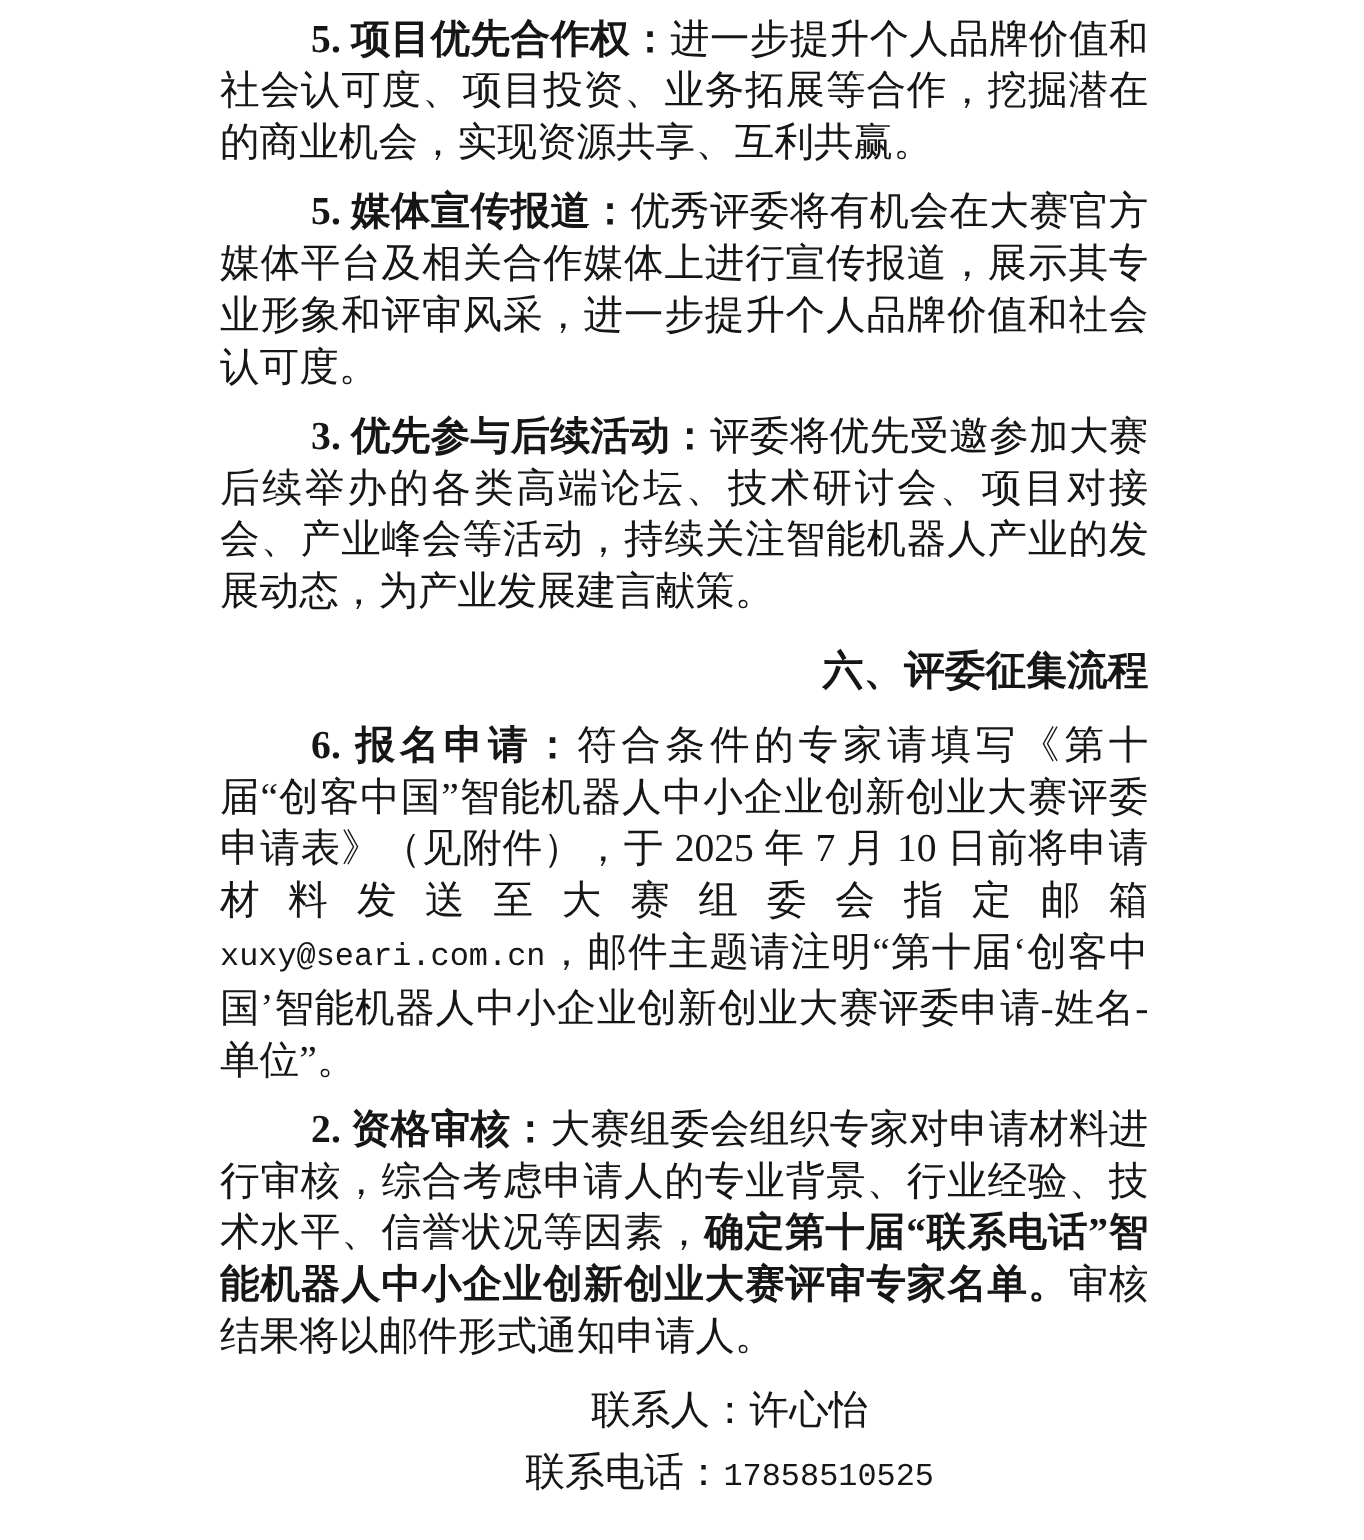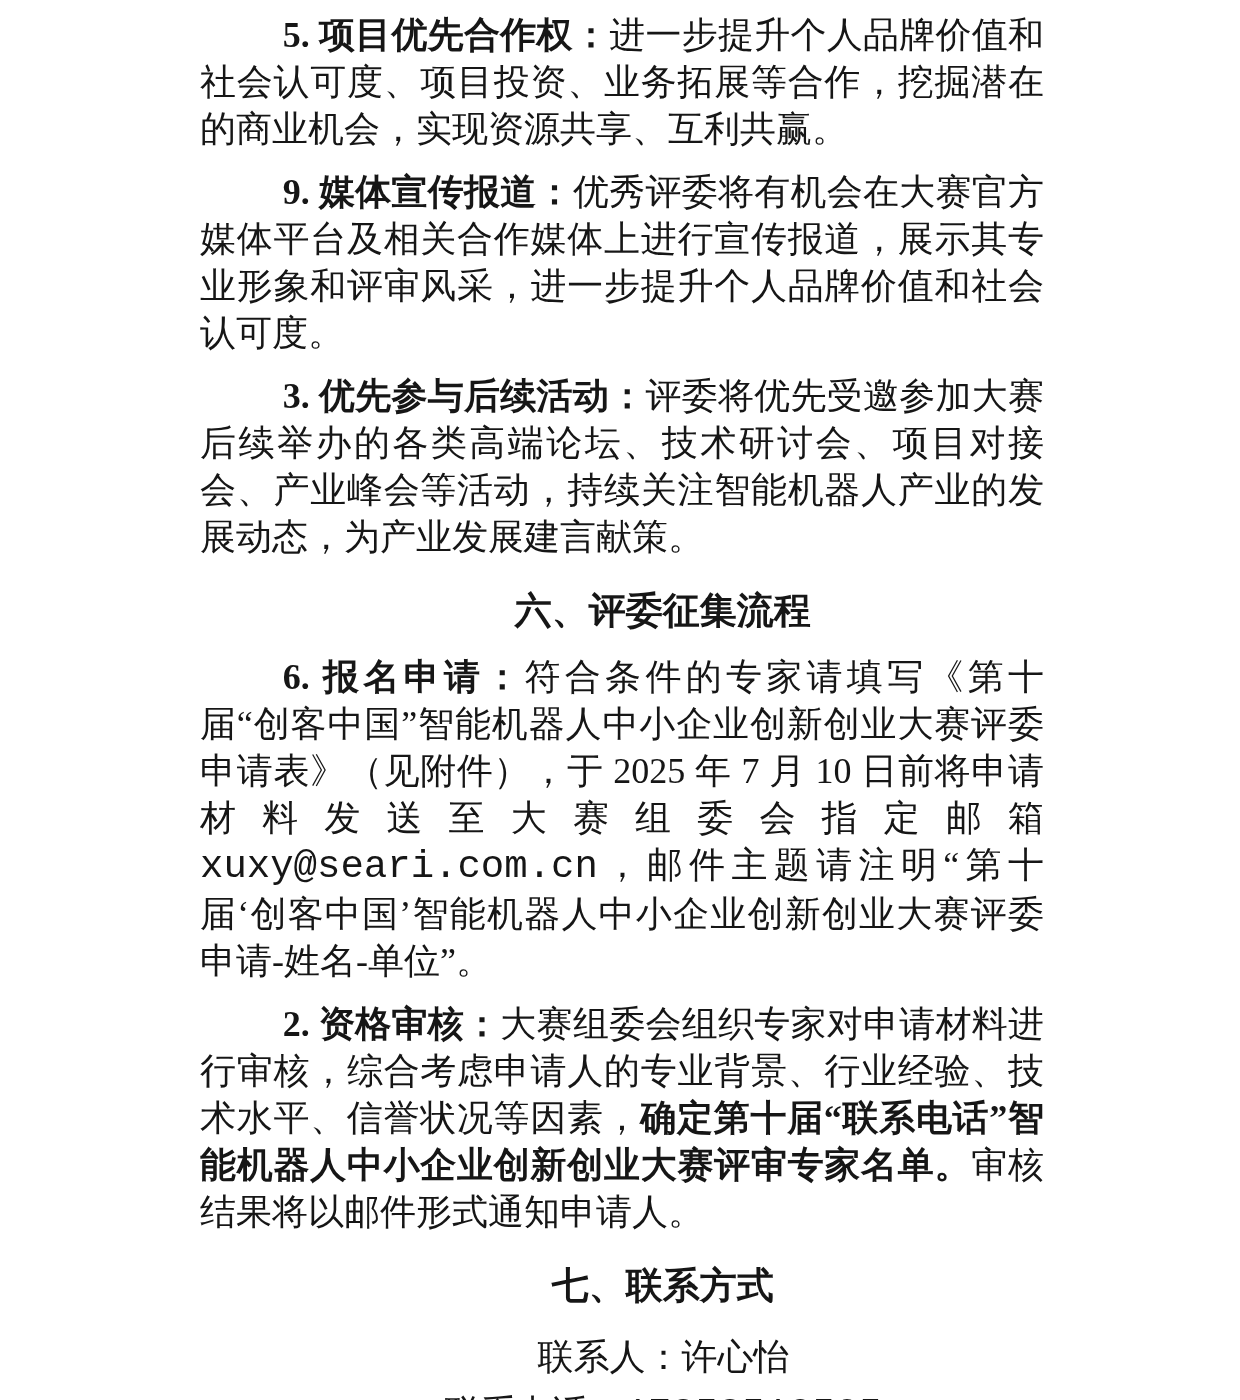--- a/index.html
+++ b/index.html
@@ -24,50 +24,49 @@
     text-indent: 2.3em;
   }
   .lead { font-weight: bold; }
   .bold-seg { font-weight: bold; }
   .heading {
     font-family: Liberation Serif, serif;
     font-weight: bold;
     font-size: 37px;
     line-height: 47px;
     text-indent: 2.2em;
-    text-align: center;
+    text-align: right;
     margin: 26px 0 20px 0;
   }
   .mono {
     font-family: "Liberation Mono", "DejaVu Sans Mono", monospace;
-    font-size: 39px;
+    font-size: 29px;
   }
   .contact-line {
     margin: 0;
     text-indent: 2.3em;
     line-height: 56px;
     text-align: center;
   }
 </style>
 </head>
 <body>
 
 <div class="doc">
 
   <p class="para"><b class="lead">5. 项目优先合作权：</b><span>进一步提升个人品牌价值和社会认可度、项目投资、业务拓展等合作，挖掘潜在的商业机会，实现资源共享、互利共赢。</span></p>
 
-  <p class="para"><b class="lead">9. 媒体宣传报道：</b><span>优秀评委将有机会在大赛官方媒体平台及相关合作媒体上进行宣传报道，展示其专业形象和评审风采，进一步提升个人品牌价值和社会认可度。</span></p>
+  <p class="para"><b class="lead">5. 媒体宣传报道：</b><span>优秀评委将有机会在大赛官方媒体平台及相关合作媒体上进行宣传报道，展示其专业形象和评审风采，进一步提升个人品牌价值和社会认可度。</span></p>
 
   <p class="para"><b class="lead">3. 优先参与后续活动：</b><span>评委将优先受邀参加大赛后续举办的各类高端论坛、技术研讨会、项目对接会、产业峰会等活动，持续关注智能机器人产业的发展动态，为产业发展建言献策。</span></p>
 
   <h2 class="heading">六、评委征集流程</h2>
 
   <p class="para"><b class="lead">6. 报名申请：</b><span>符合条件的专家请填写《第十届“创客中国”智能机器人中小企业创新创业大赛评委申请表》（见附件），于 2025 年 7 月 10 日前将申请材料发送至大赛组委会指定邮箱 </span><span class="mono">xuxy@seari.com.cn</span><span>，邮件主题请注明“第十届‘创客中国’智能机器人中小企业创新创业大赛评委申请-姓名-单位”。</span></p>
 
   <p class="para"><b class="lead">2. 资格审核：</b><span>大赛组委会组织专家对申请材料进行审核，综合考虑申请人的专业背景、行业经验、技术水平、信誉状况等因素，</span><b class="bold-seg">确定第十届“联系电话”智能机器人中小企业创新创业大赛评审专家名单。</b><span>审核结果将以邮件形式通知申请人。</span></p>
 
-  <h2 class="heading">七、联系方式</h2>
 
   <p class="contact-line"><span>联系人：</span><span>许心怡</span></p>
 
   <p class="contact-line"><span>联系电话：</span><span class="mono">17858510525</span></p>
 
 </div>
 
 </body></html>

